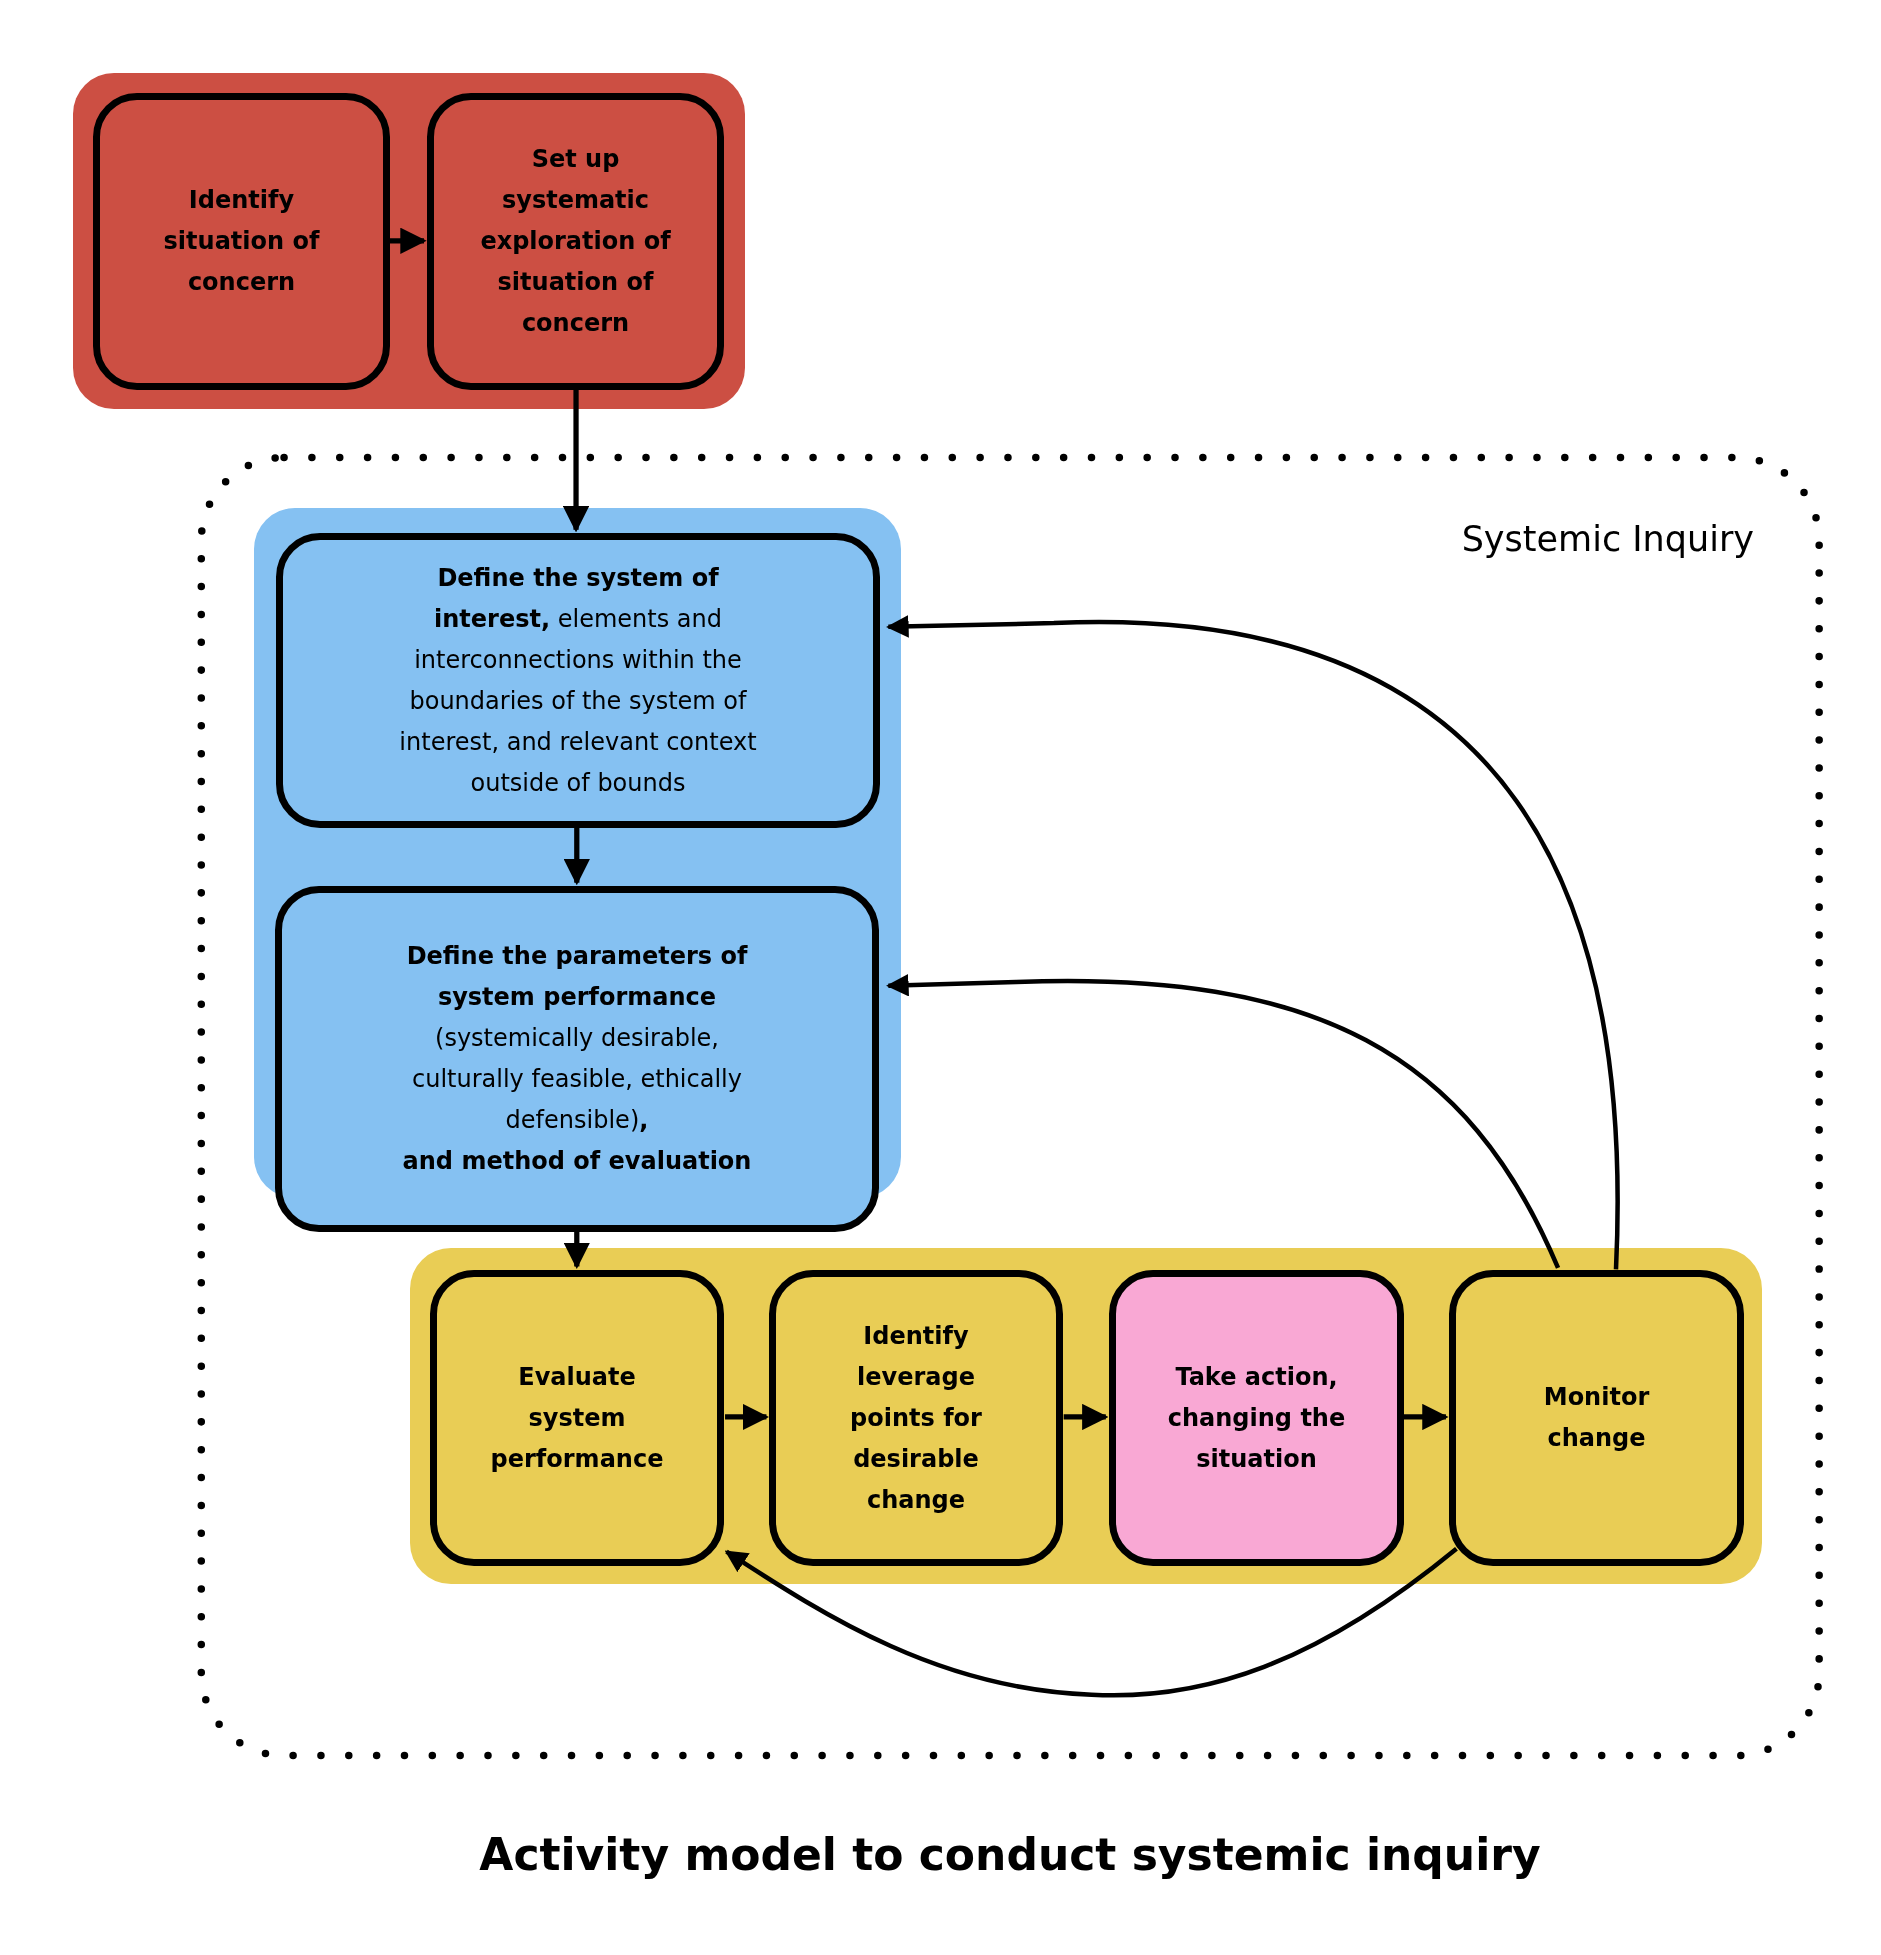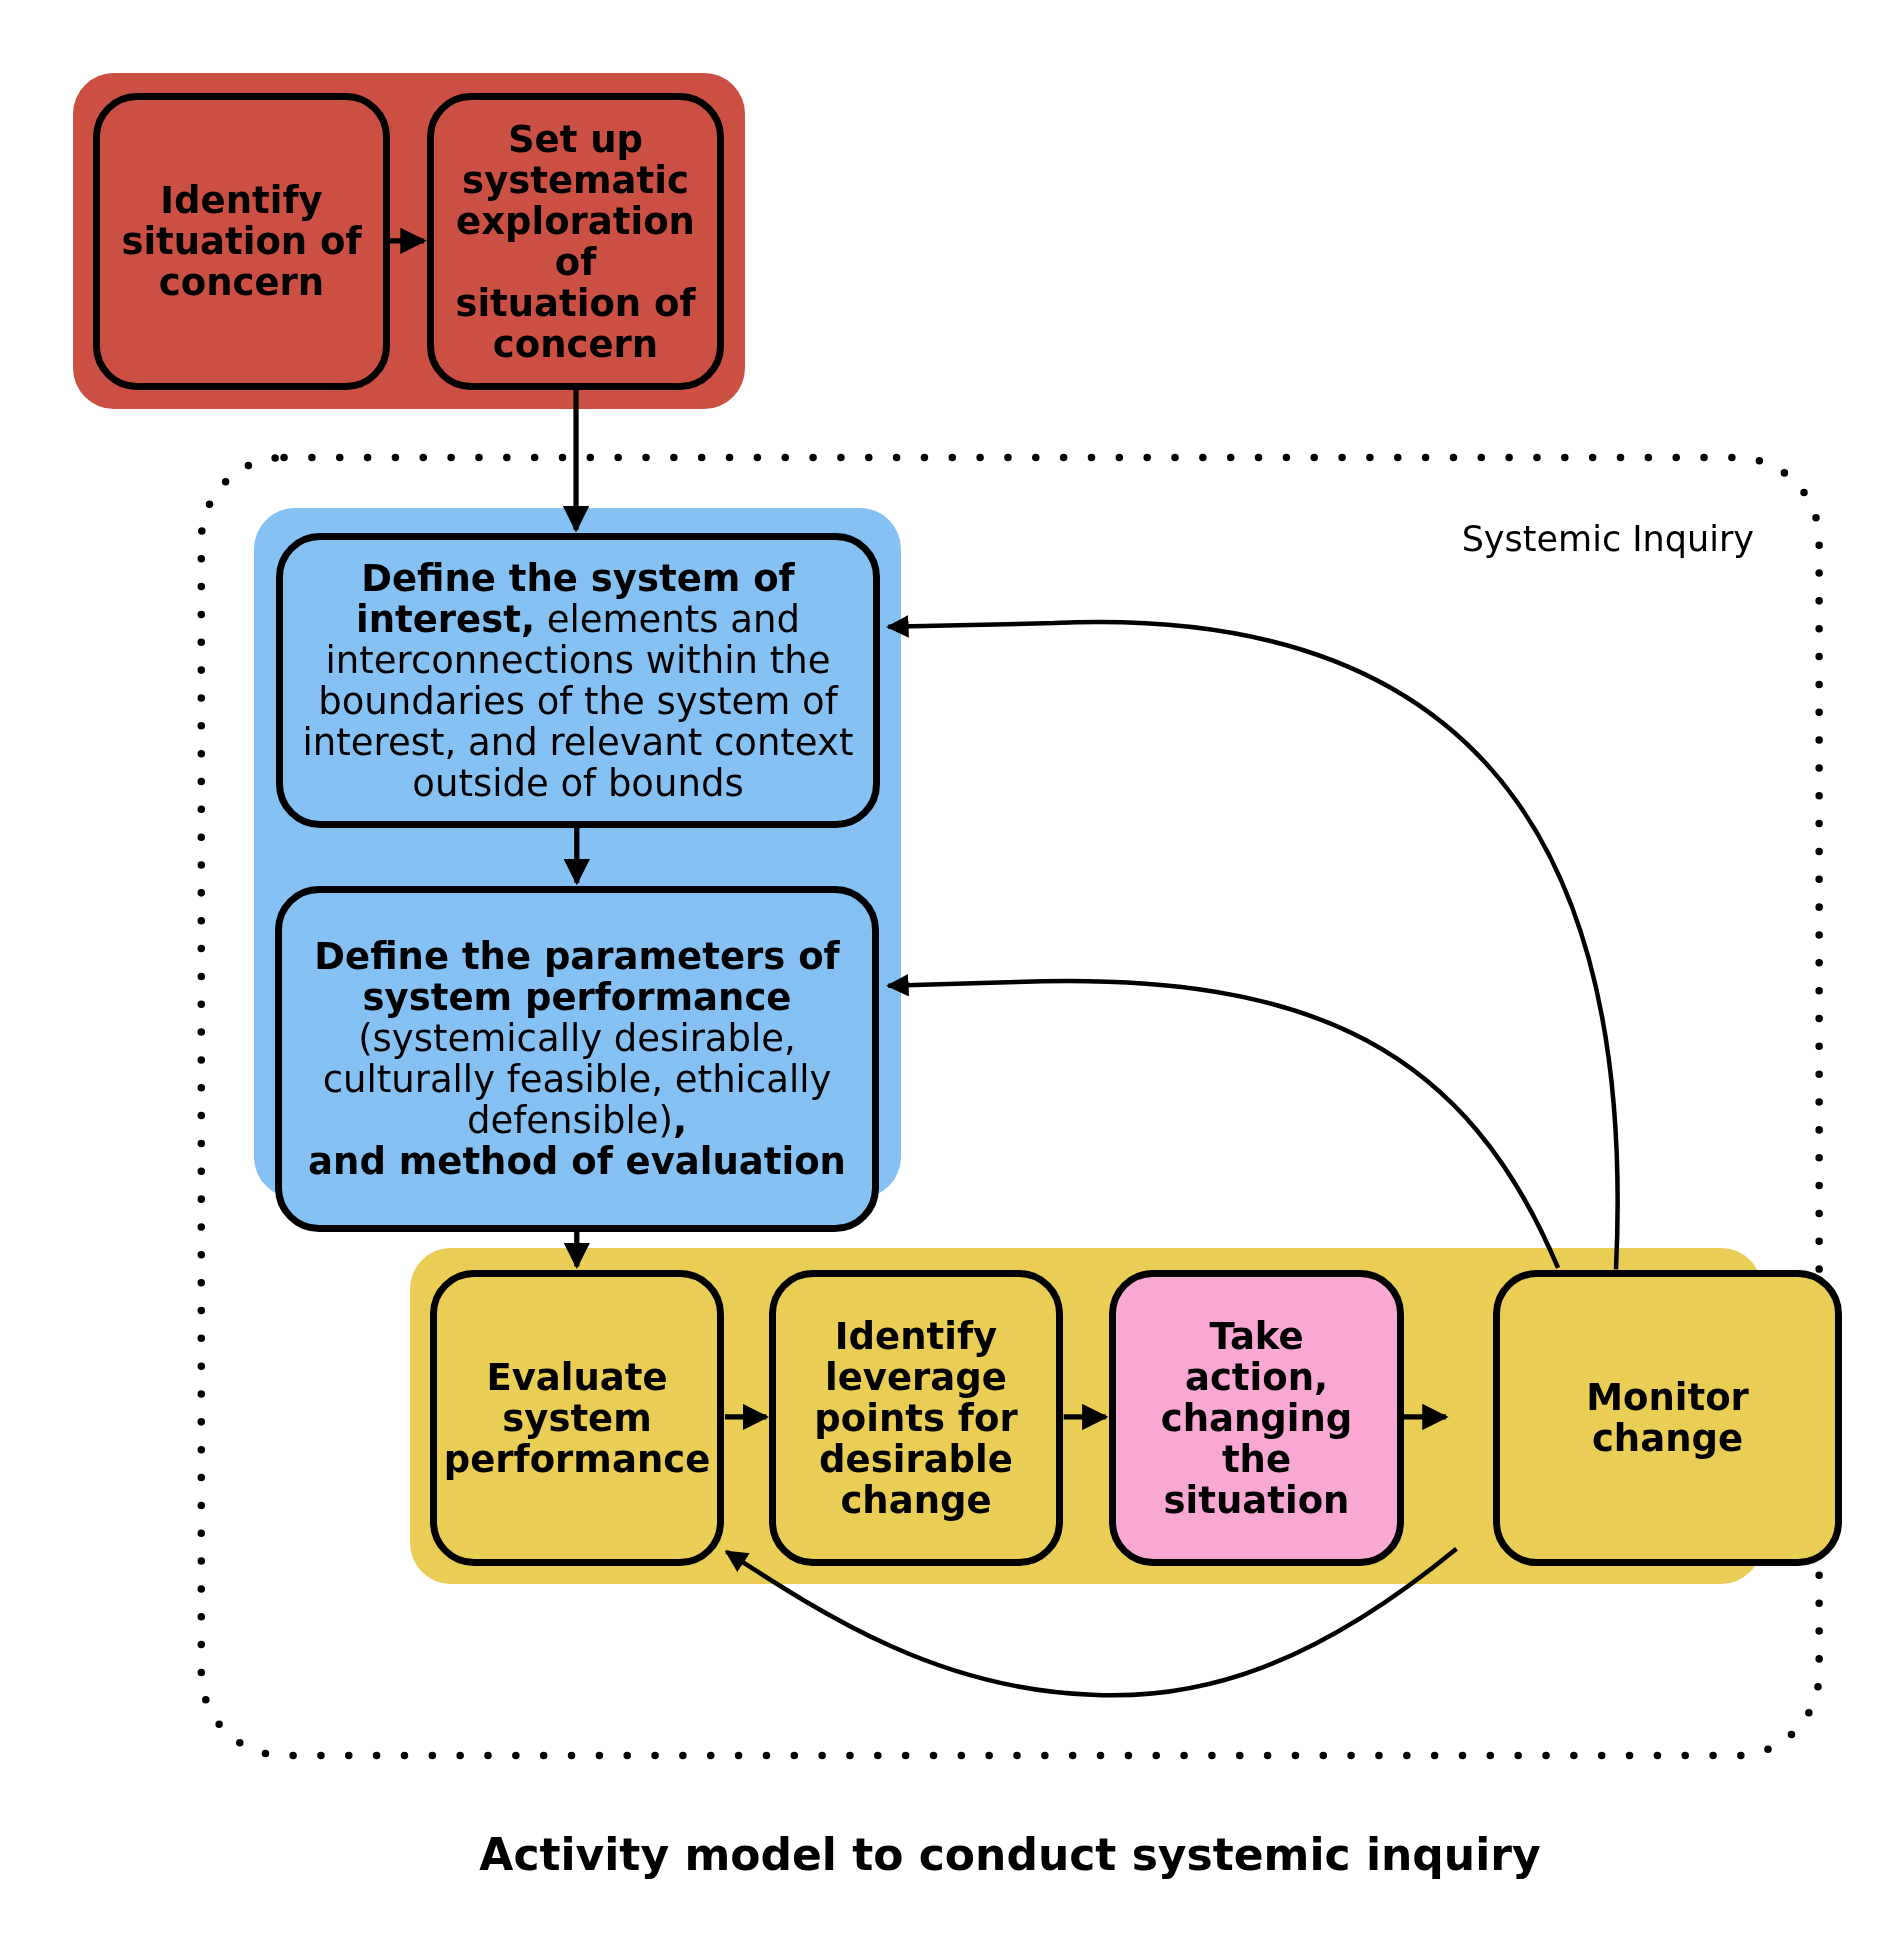--- a/index.html
+++ b/index.html
@@ -2,21 +2,21 @@
 <html style="font-size:12px"><head>
 <meta charset="utf-8">
 <style>
   html, body { margin: 0; padding: 0; background: #ffffff; }
   body { width: 1882px; height: 1955px; position: relative; overflow: hidden;
          font-family: "DejaVu Sans", "Liberation Sans", sans-serif; color: #000; }
   .group { position: absolute; border-radius: 41px; }
   .node { position: absolute; box-sizing: border-box; border: 7.5px solid #000; border-radius: 44px;
           display: flex; align-items: center; justify-content: center; text-align: center;
           padding: 0 16.6px; }
-  .node .txt { font-size: 37px; line-height: 41px; font-weight: bold; }
+  .node .txt { font-size: 24px; line-height: 41px; font-weight: bold; }
   .node .txt.mixed { font-weight: normal; }
   .node .txt b { font-weight: bold; }
   #overlay { position: absolute; left: 0; top: 0; width: 1882px; height: 1955px; pointer-events: none; }
   #overlay path, #overlay line { pointer-events: stroke; }
   .boundary-label { position: absolute; right: 128px; top: 519px; font-size: 35px; font-weight: normal; }
   .title { position: absolute; left: 0; width: 2020px; top: 1829px; text-align: center;
            font-size: 44px; font-weight: bold; }
   .line { display: block; }
 </style>
 </head>
@@ -101,21 +101,21 @@
       <span class="line">change</span>
     </div>
 </div>
 <div class="node yellow-node" style="left: 1109px; top: 1270px; width: 295px; height: 296px; background: #f9a8d4;">
   <div class="txt">
       <span class="line">Take action,</span>
       <span class="line">changing the</span>
       <span class="line">situation</span>
     </div>
 </div>
-<div class="node yellow-node" style="left: 1449px; top: 1270px; width: 349px; height: 296px; background: rgb(233, 205, 85); margin-left: 44px;">
+<div class="node yellow-node" style="left: 1449px; top: 1270px; width: 295px; height: 296px; background: rgb(233, 205, 85);">
   <div class="txt">
       <span class="line">Monitor</span>
       <span class="line">change</span>
     </div>
 </div>
 
 <div class="boundary-label">Systemic Inquiry</div>
 <div class="title">Activity model to conduct systemic inquiry</div>
 
 

